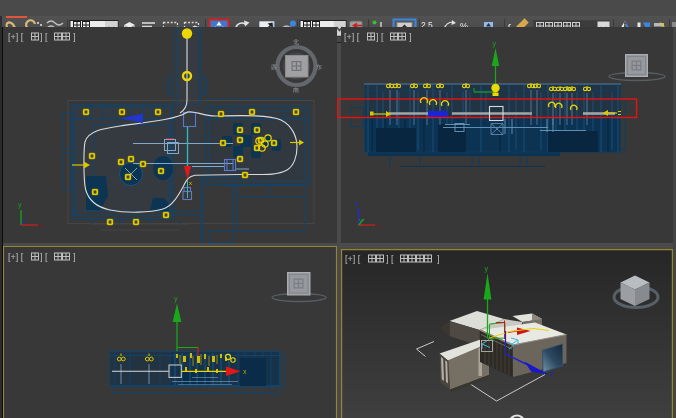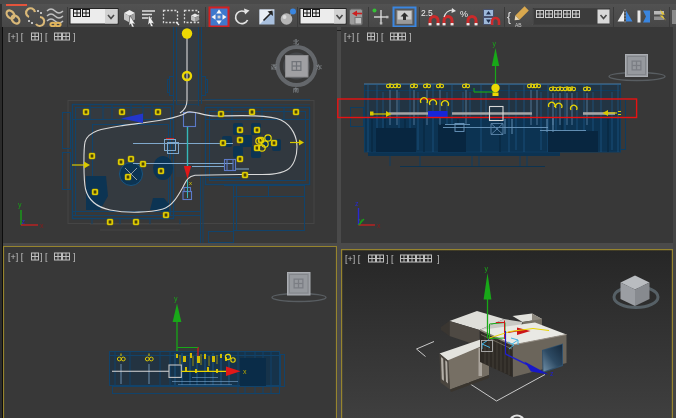--- a/index.html
+++ b/index.html
@@ -1,19 +1,19 @@
 <!DOCTYPE html>
 <html><head><meta charset="utf-8">
 <style>
 html,body{margin:0;padding:0;width:676px;height:418px;background:#4a4a4a;overflow:hidden}
 *{box-sizing:border-box}
 body{font-family:"Liberation Sans",sans-serif;position:relative}
 .vp{position:absolute;overflow:hidden}
 svg{display:block;position:absolute;left:0;top:0}
-#tb{position:absolute;left:0;top:4px;width:676px;height:20px}
+#tb{position:absolute;left:0;top:16px;width:676px;height:20px}
 #ledge{position:absolute;left:0;top:27px;width:3px;height:391px;background:#2b2b2b;border-right:1px solid #0c0c0c}
 #redge{position:absolute;left:673px;top:27px;width:3px;height:391px;background:#454545}
 #v1{left:3px;top:27px;width:334px;height:216px;background:#383838}
 #v2{left:337px;top:27px;width:336px;height:216px}
 #v3{left:3px;top:246px;width:334px;height:172px;background:#383838}
 #v4{left:341px;top:249px;width:332px;height:169px;background:linear-gradient(#262626,#3f3f3f)}
 </style></head>
 <body>
 <div id="tb">
 <svg width="676" height="27" viewBox="0 0 676 27">

